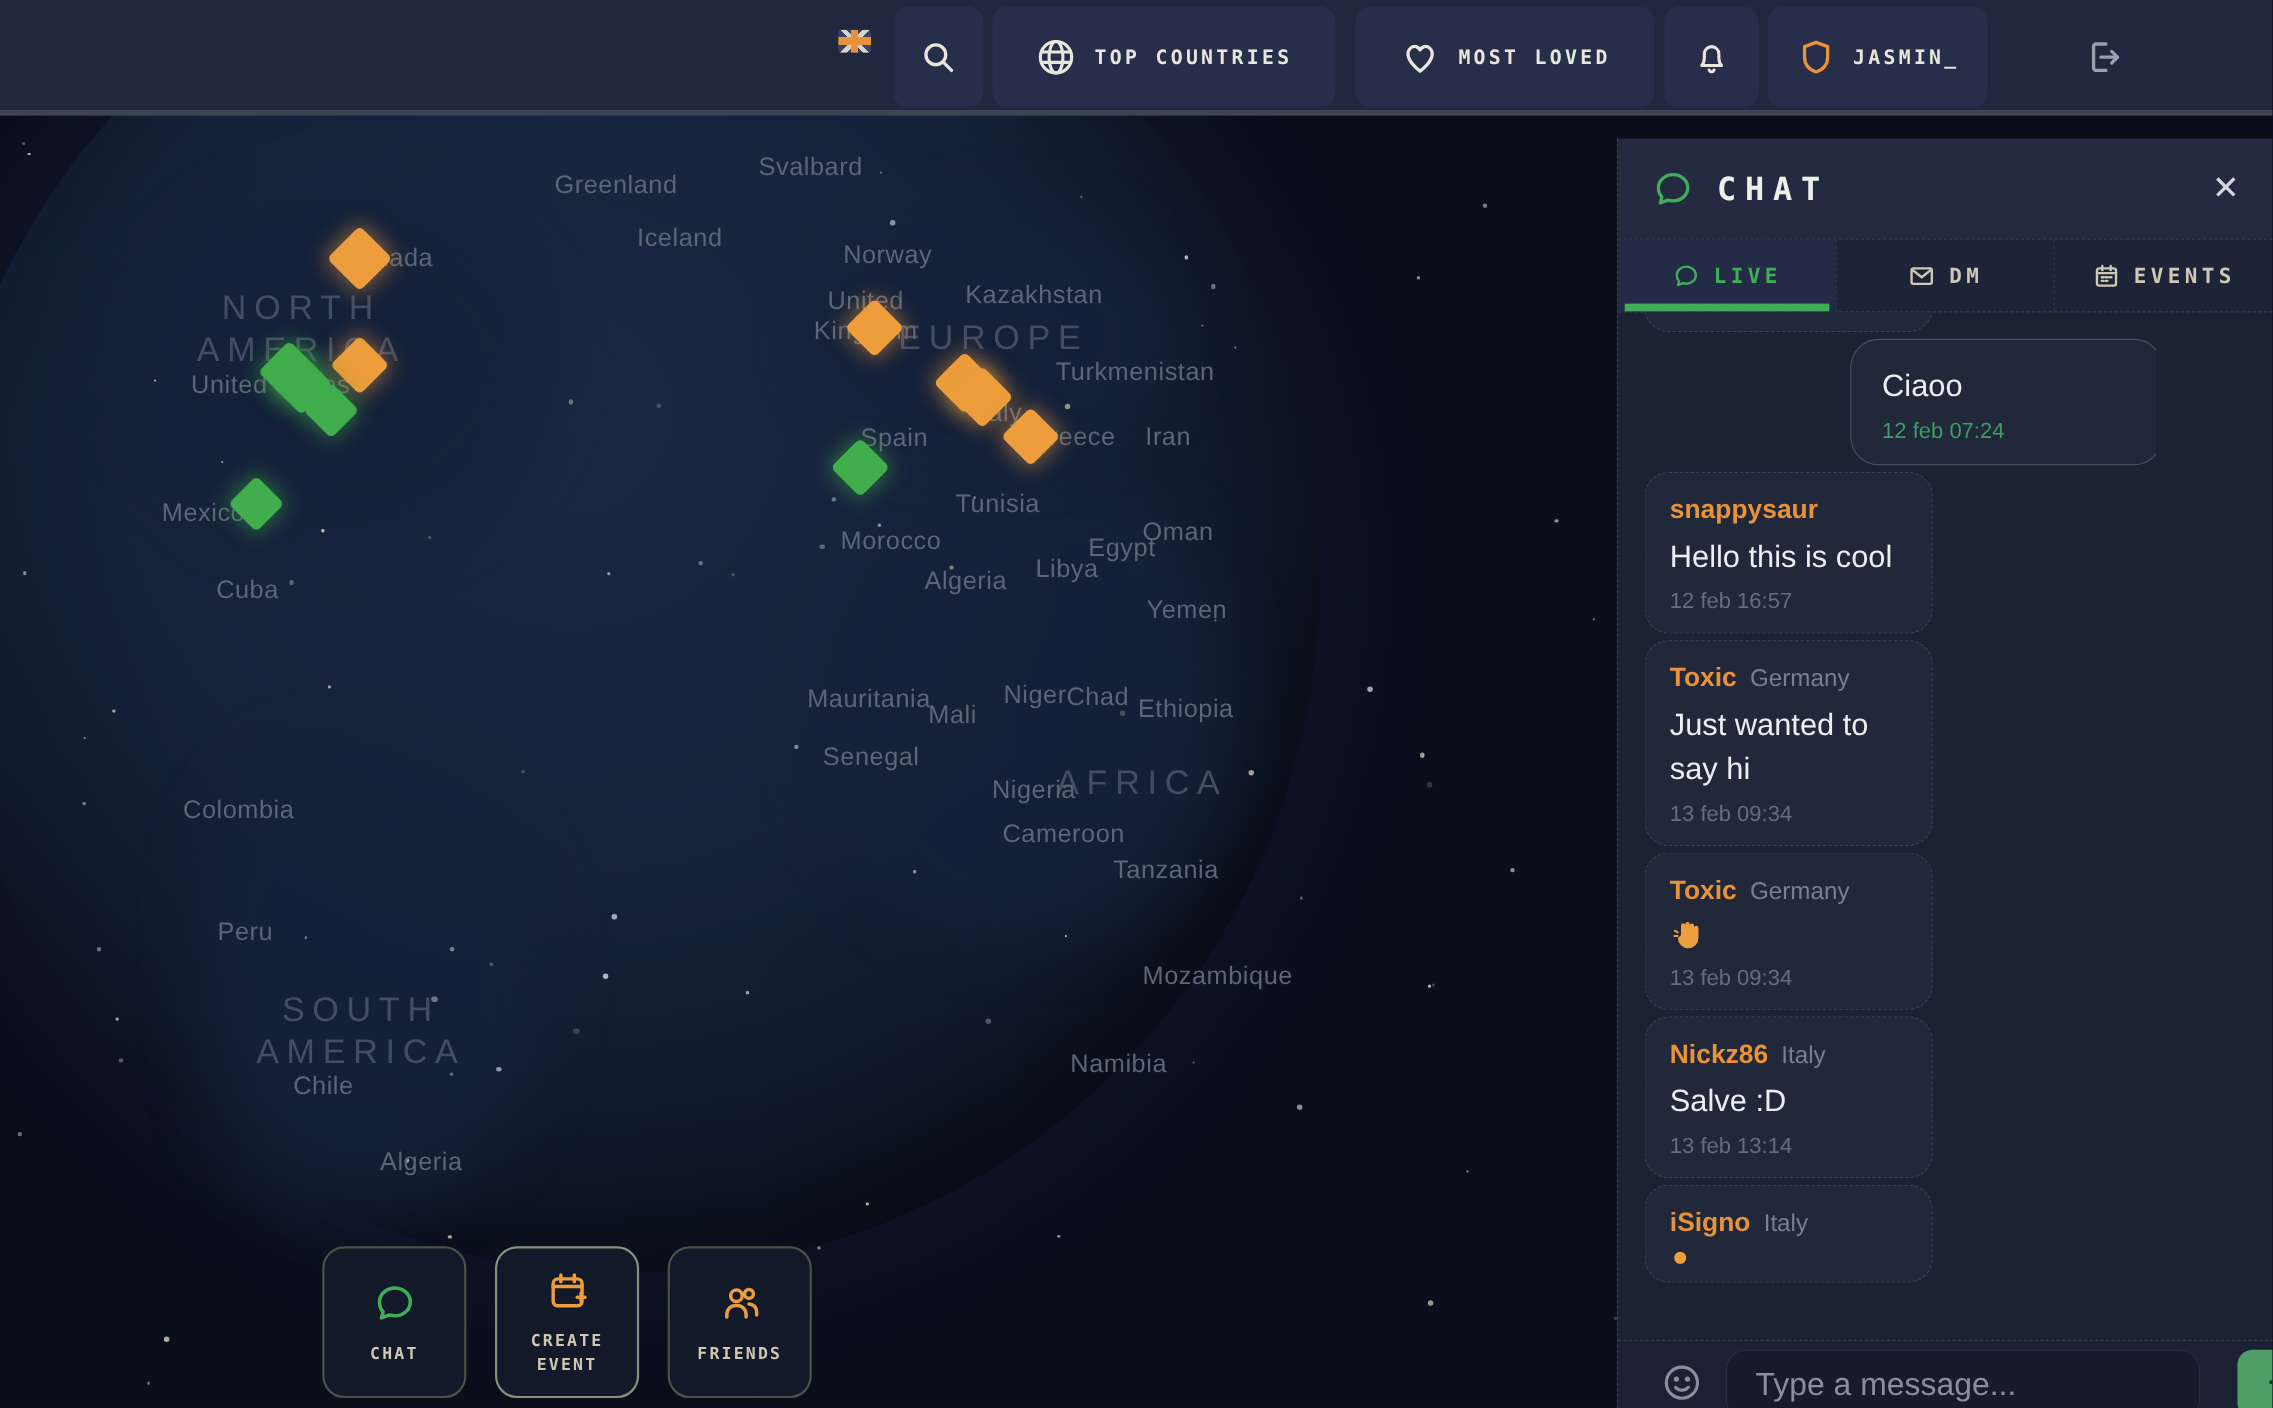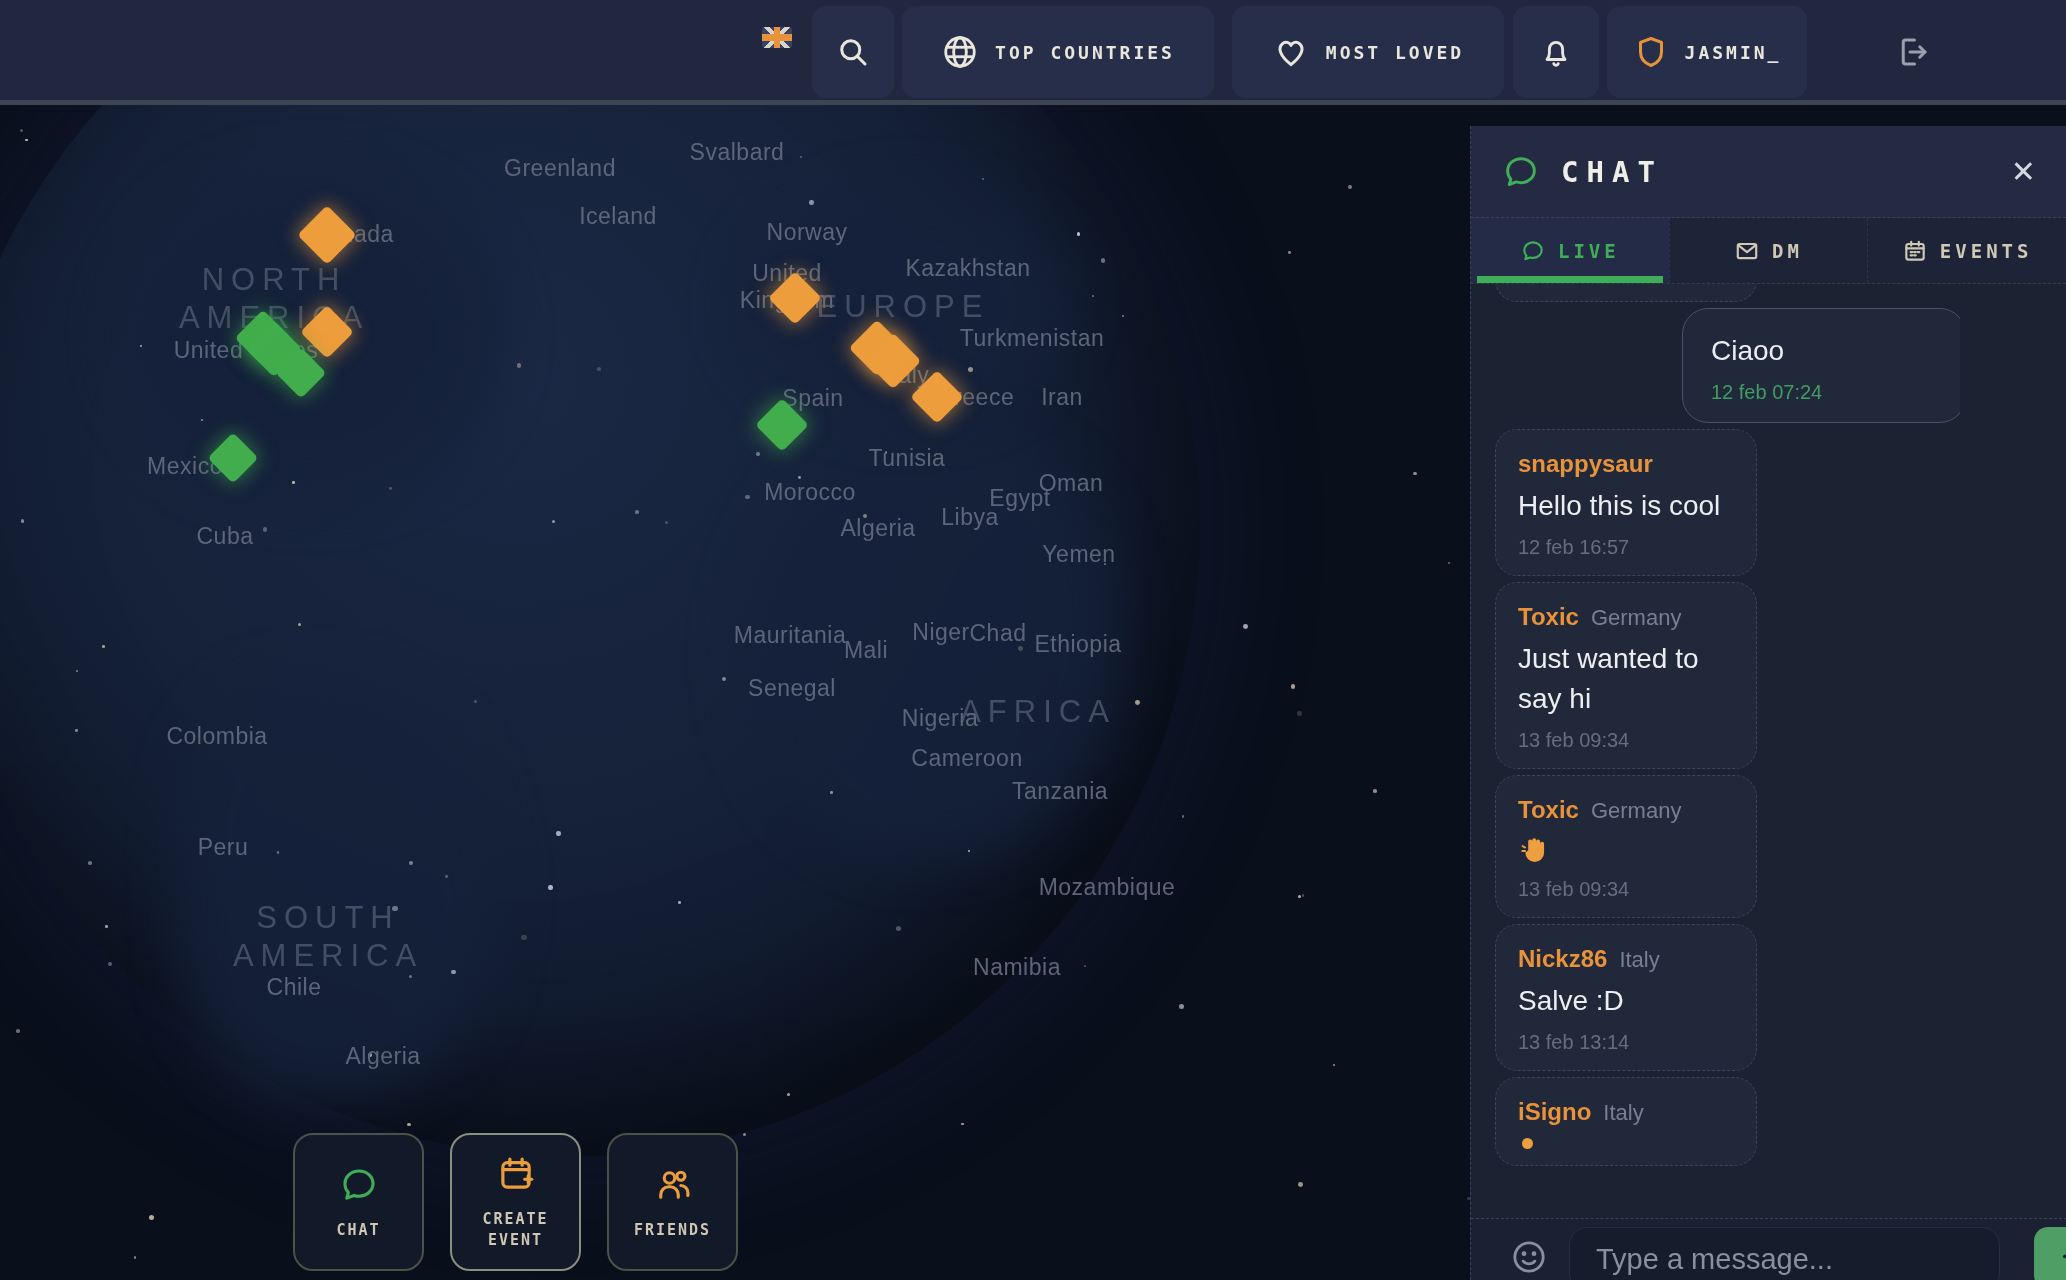--- a/index.html
+++ b/index.html
@@ -246,21 +246,21 @@
       <div class="continent-label" style="left: 903px; top: 307px;">EUROPE</div>
       <div class="continent-label" style="left: 1038px; top: 712px;">AFRICA</div>
       <div class="continent-label" style="left: 328px; top: 937px;">SOUTH
 AMERICA</div>
       <div class="map-label" style="left: 737px; top: 152px;">Svalbard</div>
       <div class="map-label" style="left: 560px; top: 168px;">Greenland</div>
       <div class="map-label" style="left: 618px; top: 216px;">Iceland</div>
       <div class="map-label" style="left: 807px; top: 232px;">Norway</div>
       <div class="map-label" style="left: 787px; top: 287px;">United
 Kingdom</div>
-      <div class="map-label" style="left: 968px; top: 268px;">Kazakhstan</div>
+      <div class="map-label" style="left: 940px; top: 268px;">Kazakhstan</div>
       <div class="map-label" style="left: 352px; top: 234px;">Canada</div>
       <div class="map-label" style="left: 1032px; top: 338px;">Turkmenistan</div>
       <div class="map-label" style="left: 246px; top: 350px;">United States</div>
       <div class="map-label" style="left: 907px; top: 375px;">Italy</div>
       <div class="map-label" style="left: 975px; top: 397px;">Greece</div>
       <div class="map-label" style="left: 1062px; top: 397px;">Iran</div>
       <div class="map-label" style="left: 813px; top: 398px;">Spain</div>
       <div class="map-label" style="left: 907px; top: 458px;">Tunisia</div>
       <div class="map-label" style="left: 185px; top: 466px;">Mexico</div>
       <div class="map-label" style="left: 810px; top: 492px;">Morocco</div>

